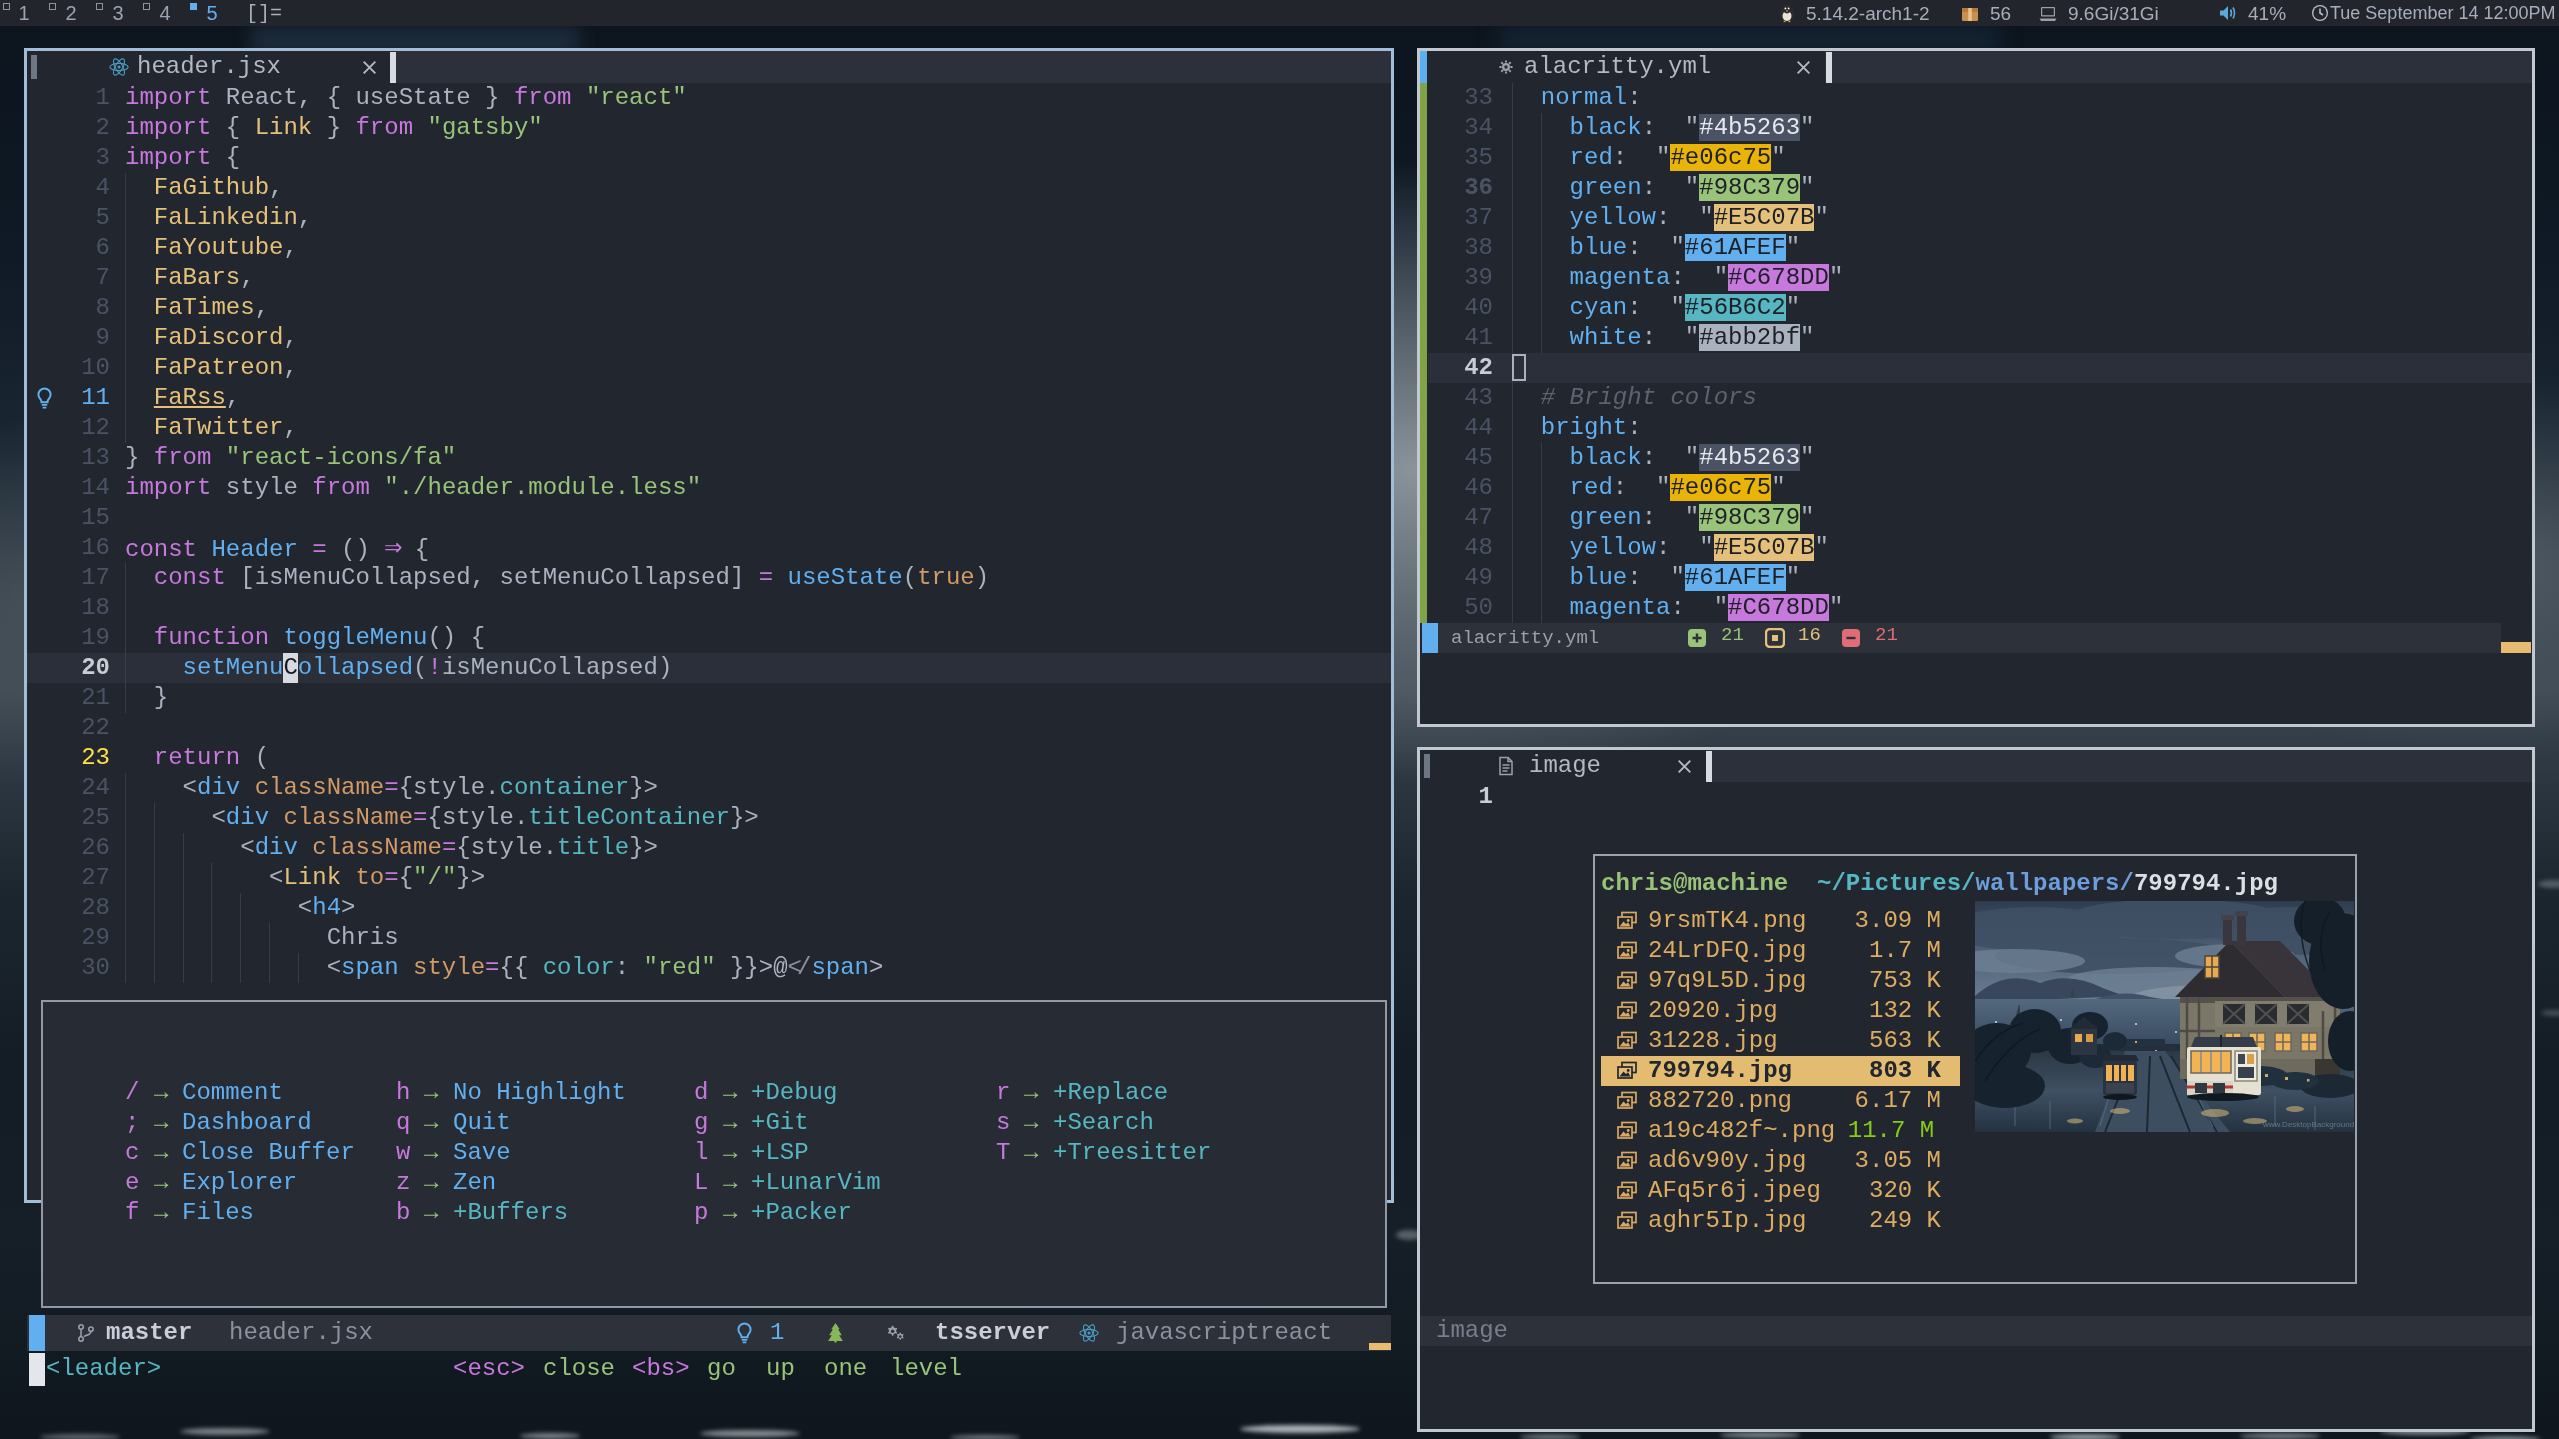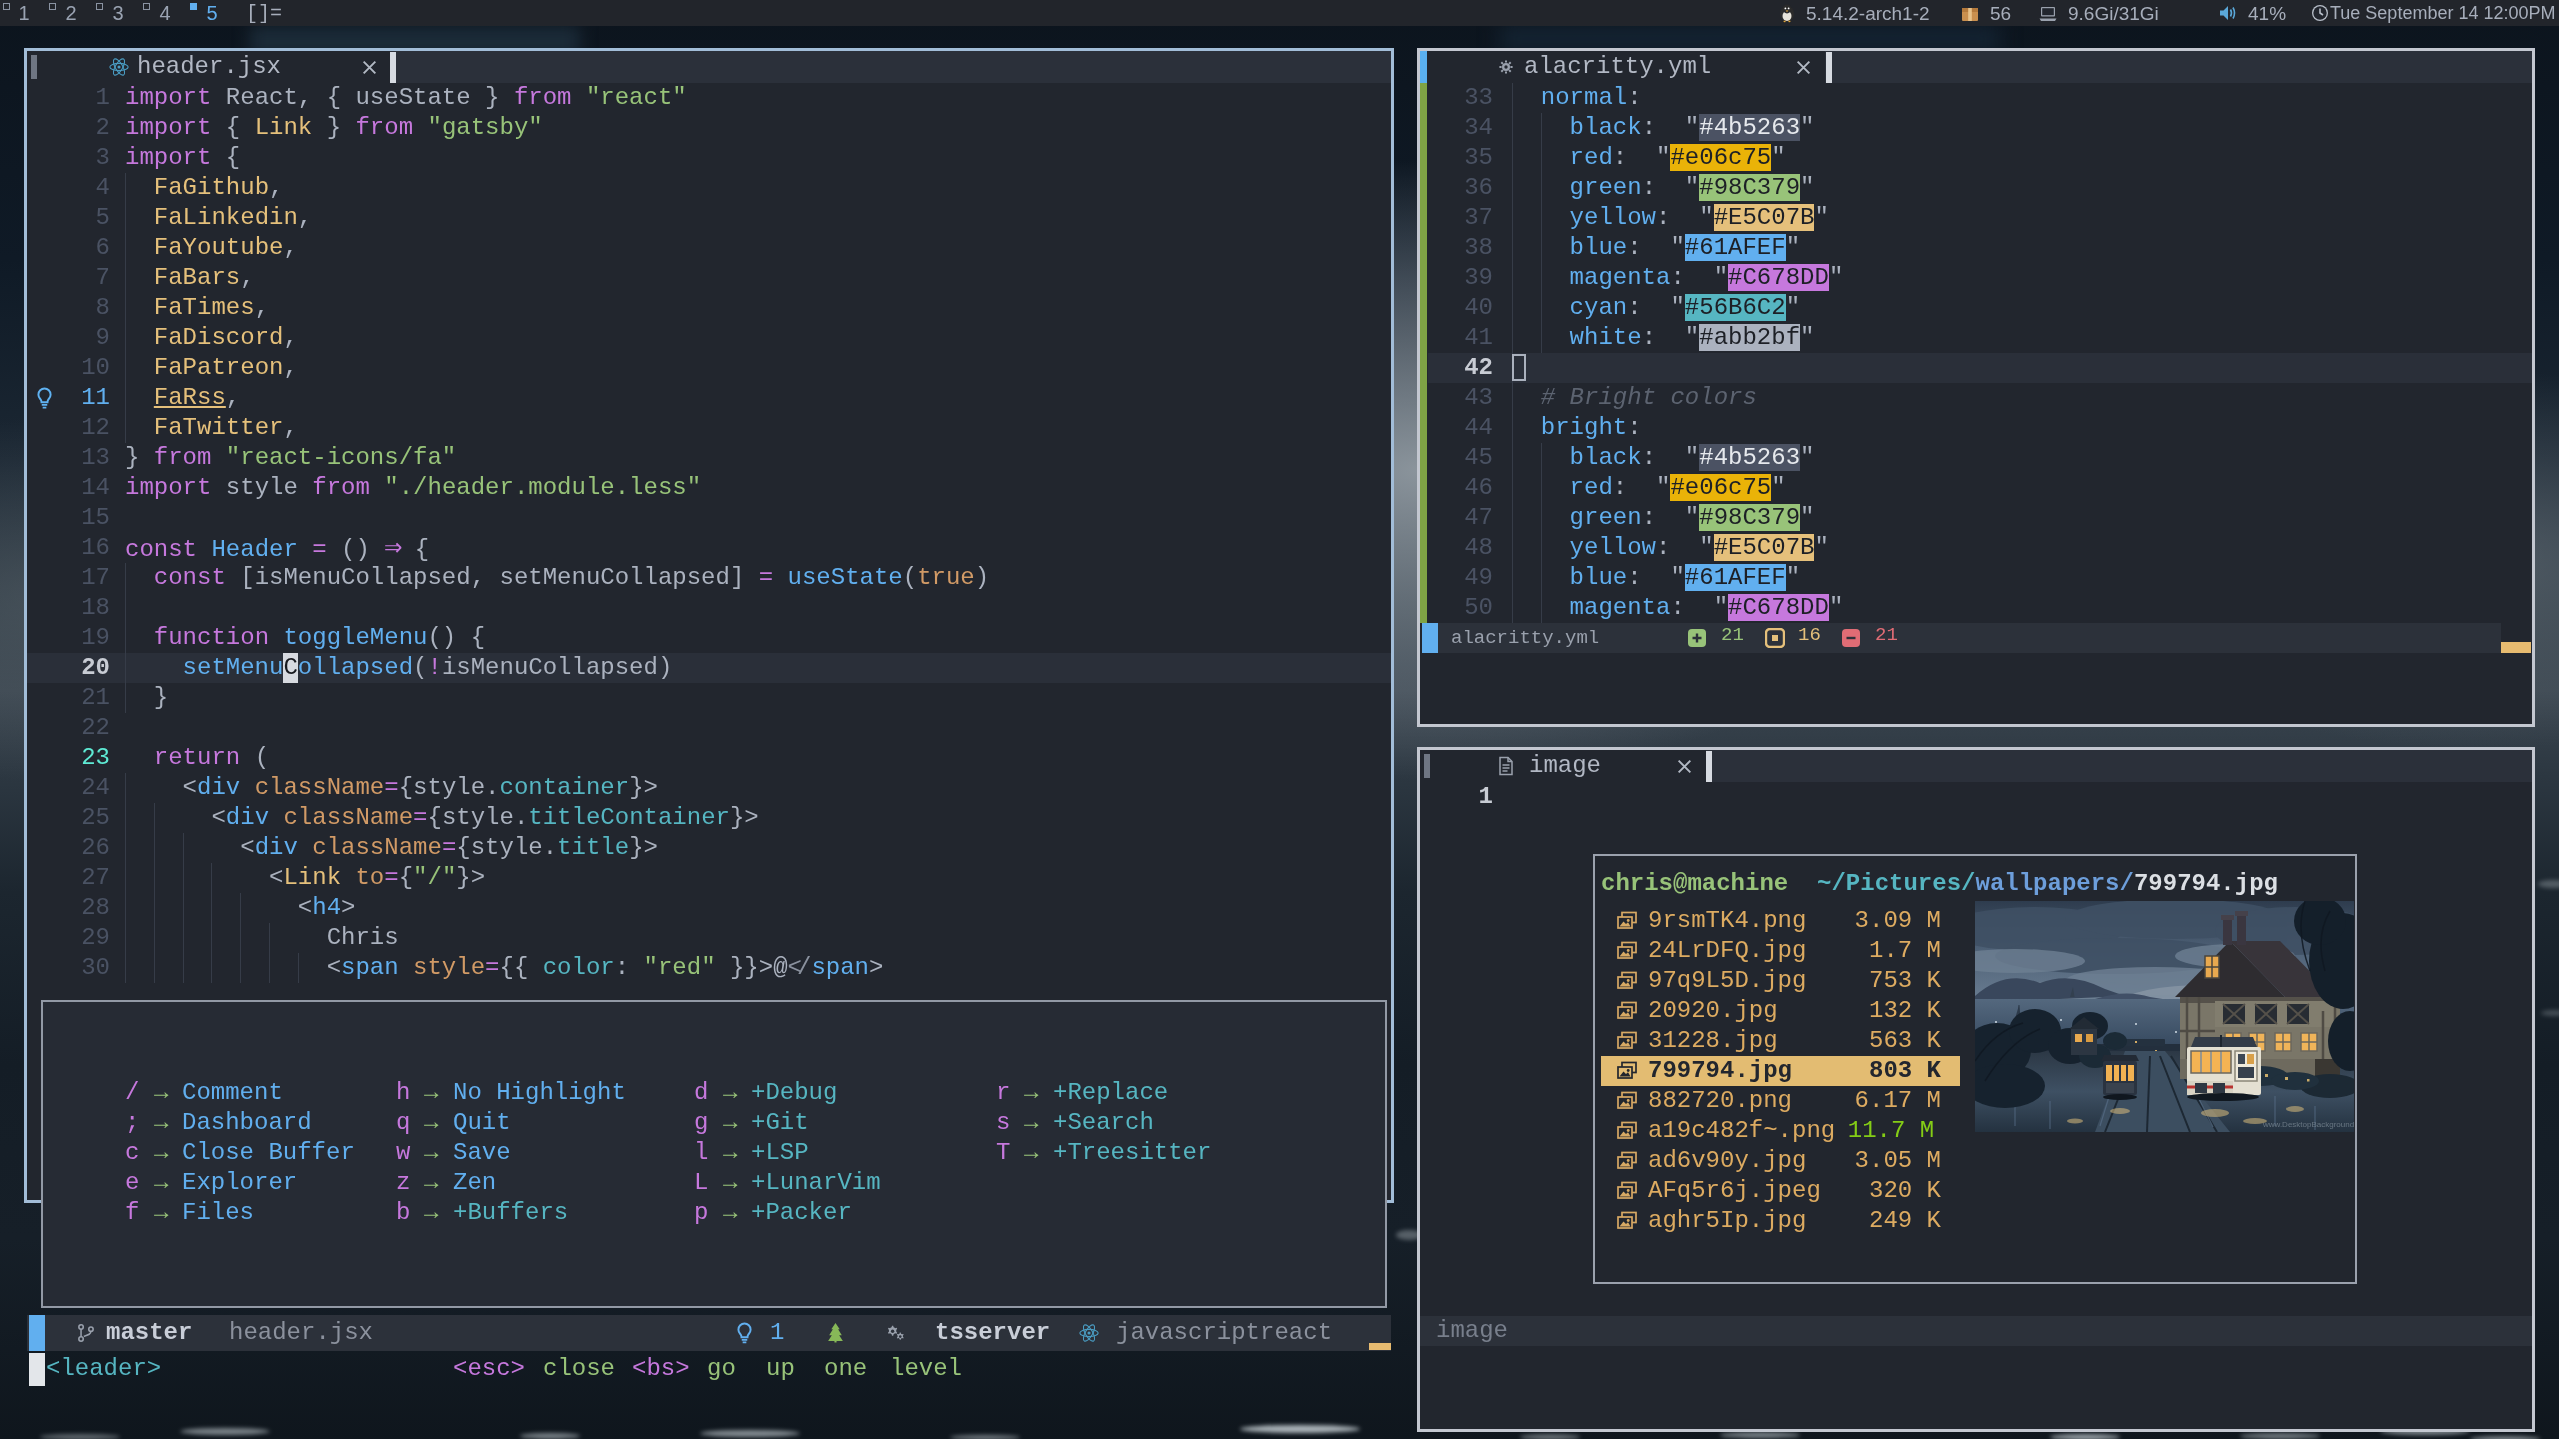--- a/index.html
+++ b/index.html
@@ -160,21 +160,21 @@
 <div class="ln" style="left:23px;top:392px;color:#4a5263;font-weight:normal">13</div>
 <div class="ln" style="left:23px;top:422px;color:#4a5263;font-weight:normal">14</div>
 <div class="ln" style="left:23px;top:452px;color:#4a5263;font-weight:normal">15</div>
 <div class="ln" style="left:23px;top:482px;color:#4a5263;font-weight:normal">16</div>
 <div class="ln" style="left:23px;top:512px;color:#4a5263;font-weight:normal">17</div>
 <div class="ln" style="left:23px;top:542px;color:#4a5263;font-weight:normal">18</div>
 <div class="ln" style="left:23px;top:572px;color:#4a5263;font-weight:normal">19</div>
 <div class="ln" style="left:23px;top:602px;color:#c8ccd4;font-weight:bold">20</div>
 <div class="ln" style="left:23px;top:632px;color:#4a5263;font-weight:normal">21</div>
 <div class="ln" style="left:23px;top:662px;color:#4a5263;font-weight:normal">22</div>
-<div class="ln" style="left:23px;top:692px;color:#5eead4;font-weight:normal">23</div>
+<div class="ln" style="left:23px;top:692px;color:#fde047;font-weight:normal">23</div>
 <div class="ln" style="left:23px;top:722px;color:#4a5263;font-weight:normal">24</div>
 <div class="ln" style="left:23px;top:752px;color:#4a5263;font-weight:normal">25</div>
 <div class="ln" style="left:23px;top:782px;color:#4a5263;font-weight:normal">26</div>
 <div class="ln" style="left:23px;top:812px;color:#4a5263;font-weight:normal">27</div>
 <div class="ln" style="left:23px;top:842px;color:#4a5263;font-weight:normal">28</div>
 <div class="ln" style="left:23px;top:872px;color:#4a5263;font-weight:normal">29</div>
 <div class="ln" style="left:23px;top:902px;color:#4a5263;font-weight:normal">30</div>
 <div style="position:absolute;left:6px;top:335px">
       <svg viewBox="0 0 20 20" width="23" height="23">
         <path d="M10 2.2 a5.3 5.3 0 0 1 5.3 5.3 c0 2.1-1.3 3.2-2.1 4.4 c-.5.8-.6 1.3-.6 2.2 h-5.2 c0-.9-.1-1.4-.6-2.2 c-.8-1.2-2.1-2.3-2.1-4.4 a5.3 5.3 0 0 1 5.3-5.3 Z" fill="none" stroke="#5fb2f2" stroke-width="1.7"></path>
@@ -345,21 +345,21 @@
       </svg>
     </div>
 <div class="tcur" style="left:406px"></div>
 <div style="position:absolute;left:8px;top:302px;right:0;height:30px;background:#2a2f39"></div>
 <div class="ig" style="left:92px;top:32px;height:540px"></div>
 <div class="ig" style="left:121px;top:62px;height:240px"></div>
 <div class="ig" style="left:121px;top:392px;height:180px"></div>
 <div class="ln" style="left:13px;top:32px;color:#4a5263;font-weight:normal">33</div>
 <div class="ln" style="left:13px;top:62px;color:#4a5263;font-weight:normal">34</div>
 <div class="ln" style="left:13px;top:92px;color:#4a5263;font-weight:normal">35</div>
-<div class="ln" style="left:13px;top:122px;color:#4a5263;font-weight:normal">36</div>
+<div class="ln" style="left:13px;top:122px;color:#4a5263;font-weight:bold">36</div>
 <div class="ln" style="left:13px;top:152px;color:#4a5263;font-weight:normal">37</div>
 <div class="ln" style="left:13px;top:182px;color:#4a5263;font-weight:normal">38</div>
 <div class="ln" style="left:13px;top:212px;color:#4a5263;font-weight:normal">39</div>
 <div class="ln" style="left:13px;top:242px;color:#4a5263;font-weight:normal">40</div>
 <div class="ln" style="left:13px;top:272px;color:#4a5263;font-weight:normal">41</div>
 <div class="ln" style="left:13px;top:302px;color:#c8ccd4;font-weight:bold">42</div>
 <div class="ln" style="left:13px;top:332px;color:#4a5263;font-weight:normal">43</div>
 <div class="ln" style="left:13px;top:362px;color:#4a5263;font-weight:normal">44</div>
 <div class="ln" style="left:13px;top:392px;color:#4a5263;font-weight:normal">45</div>
 <div class="ln" style="left:13px;top:422px;color:#4a5263;font-weight:normal">46</div>

